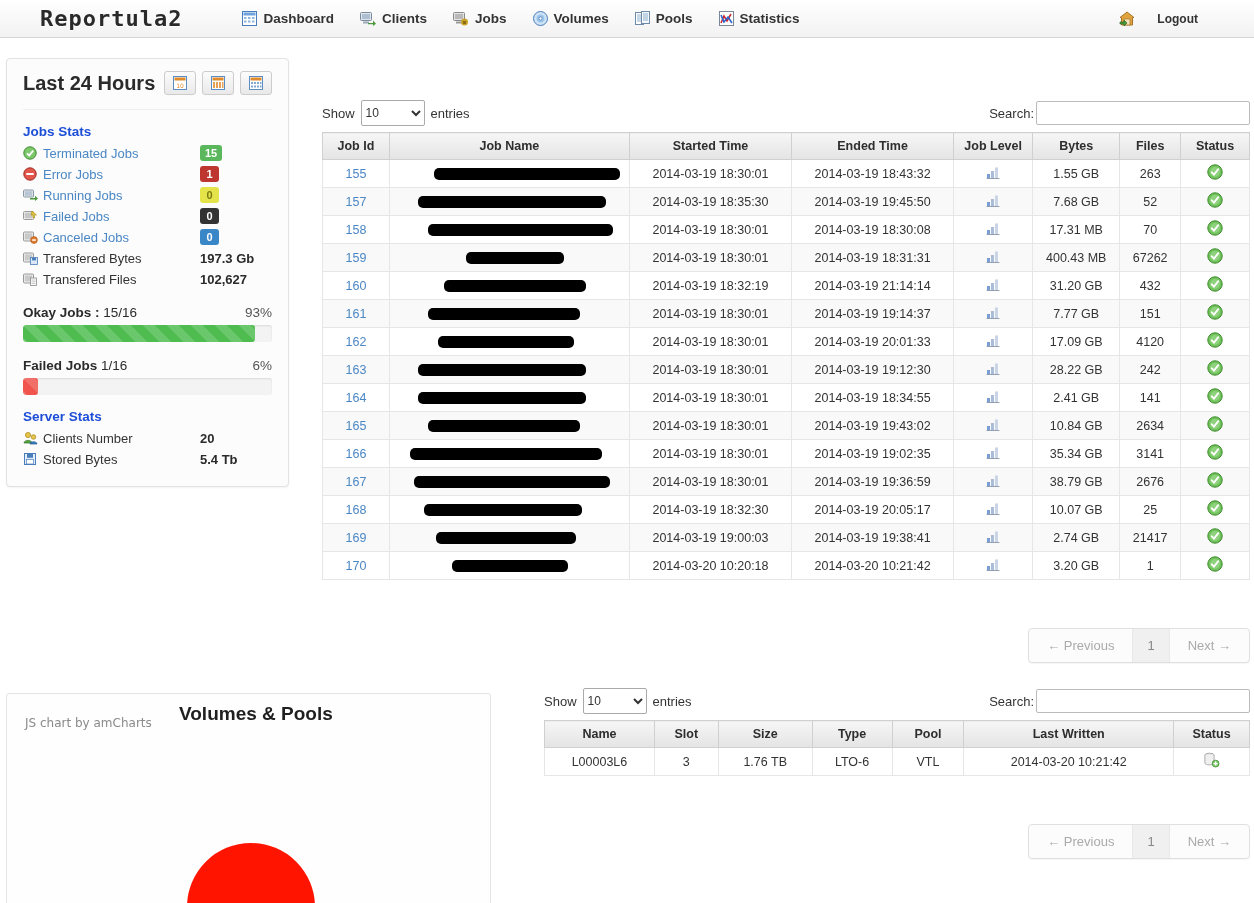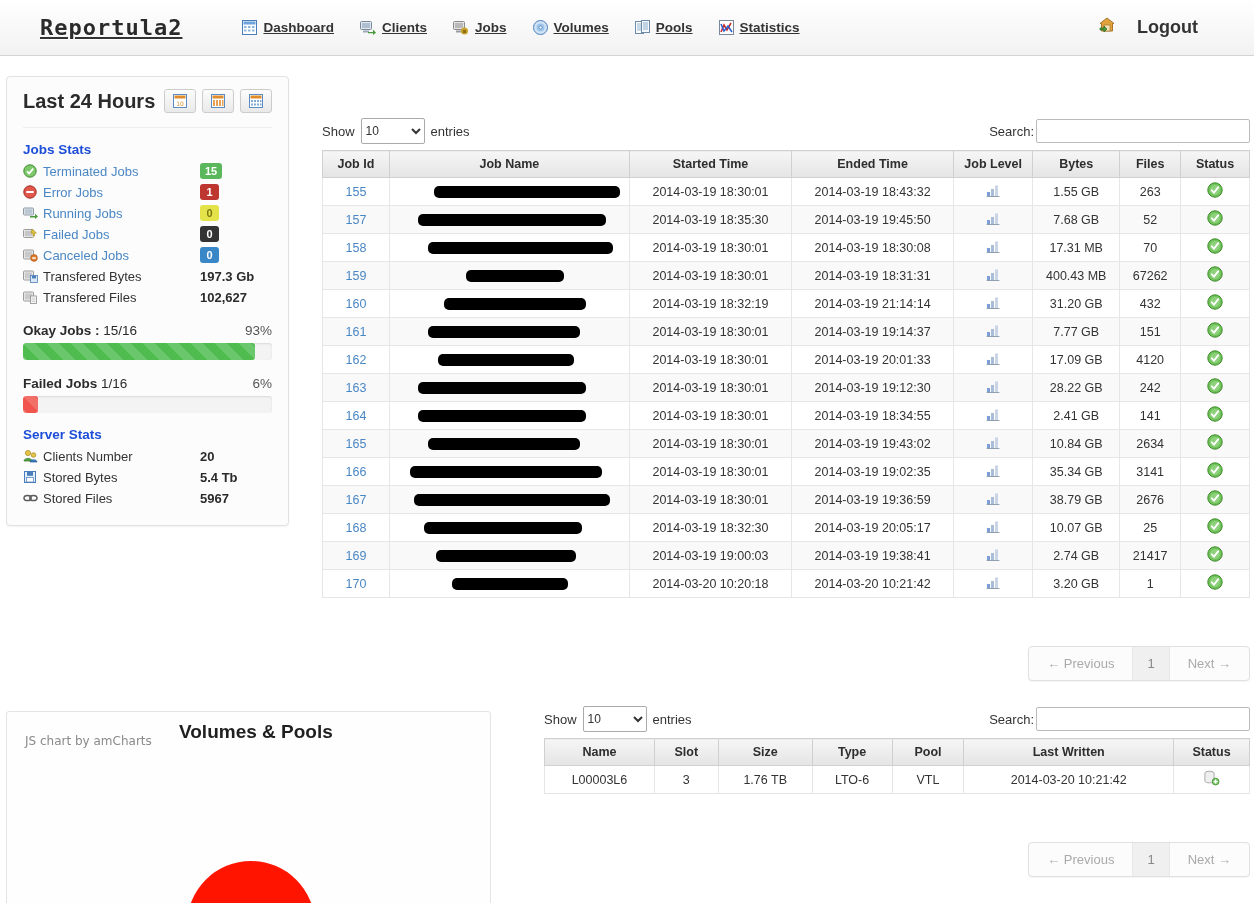--- a/index.html
+++ b/index.html
@@ -9,26 +9,25 @@
     background: #ffffff;
     font-family: "Liberation Sans", sans-serif;
     font-size: 13px;
     color: #333333;
     overflow: hidden;
   }
 
   
   .navbar {
     position: relative;
-    height: 56px;
+    height: 38px;
     background: linear-gradient(#ffffff, #f2f2f2);
     border-bottom: 1px solid #d4d4d4;
     display: flex;
     align-items: center;
-    text-decoration: underline;
   }
   .brand {
     margin-left: 40px;
     font-family: "DejaVu Sans Mono", monospace;
     font-size: 22px;
     font-weight: bold;
     letter-spacing: 1px;
     color: #2a2a2a;
     text-shadow: 0 1px 0 #ffffff;
     white-space: nowrap;
@@ -47,23 +46,23 @@
     font-weight: bold;
     color: #333333;
     text-decoration: none;
     white-space: nowrap;
     cursor: pointer;
   }
   .logout {
     position: absolute;
     right: 56px;
     display: flex;
-    align-items: flex-start;
+    align-items: center;
     gap: 21px;
-    font-size: 18px;
+    font-size: 12px;
     font-weight: bold;
     color: #333333;
     cursor: pointer;
   }
   .ico { display: inline-block; flex: 0 0 auto; line-height: 0; }
 
   
   .wrap { position: relative; width: 1254px; }
 
   
@@ -517,30 +516,20 @@
         <svg width="15" height="14" viewBox="0 0 15 14">
             <rect x="1.5" y="1.5" width="11" height="11" fill="#e3eefb" stroke="#4a7ebb"></rect>
             <rect x="4" y="1.8" width="6" height="4" fill="#4a7ebb"></rect>
             <rect x="3.5" y="7.5" width="7" height="4.5" fill="#ffffff" stroke="#4a7ebb" stroke-width="0.7"></rect>
           </svg>
       </span>
       <span class="stat-label plain">Stored Bytes</span>
       <span class="stat-val">5.4 Tb</span>
     </div>
 
-    <div class="stat-row">
-      <span class="stat-ico">
-        <svg width="15" height="14" viewBox="0 0 15 14">
-            <ellipse cx="4.6" cy="7" rx="3.6" ry="2.6" fill="none" stroke="#5a5a5a" stroke-width="1.5"></ellipse>
-            <ellipse cx="10.4" cy="7" rx="3.6" ry="2.6" fill="none" stroke="#5a5a5a" stroke-width="1.5"></ellipse>
-          </svg>
-      </span>
-      <span class="stat-label plain">Stored Files</span>
-      <span class="stat-val">5967</span>
-    </div>
   </div>
 
   <div class="dt-wrap" style="left:322px; top:62px; width:928px;">
 
     <div class="dt-controls">
       <div class="dt-len">
         <span>Show</span>
         <select id="jobsLen"><option value="10">10</option><option value="25">25</option><option value="50">50</option><option value="100">100</option></select>
         <span>entries</span>
       </div>

